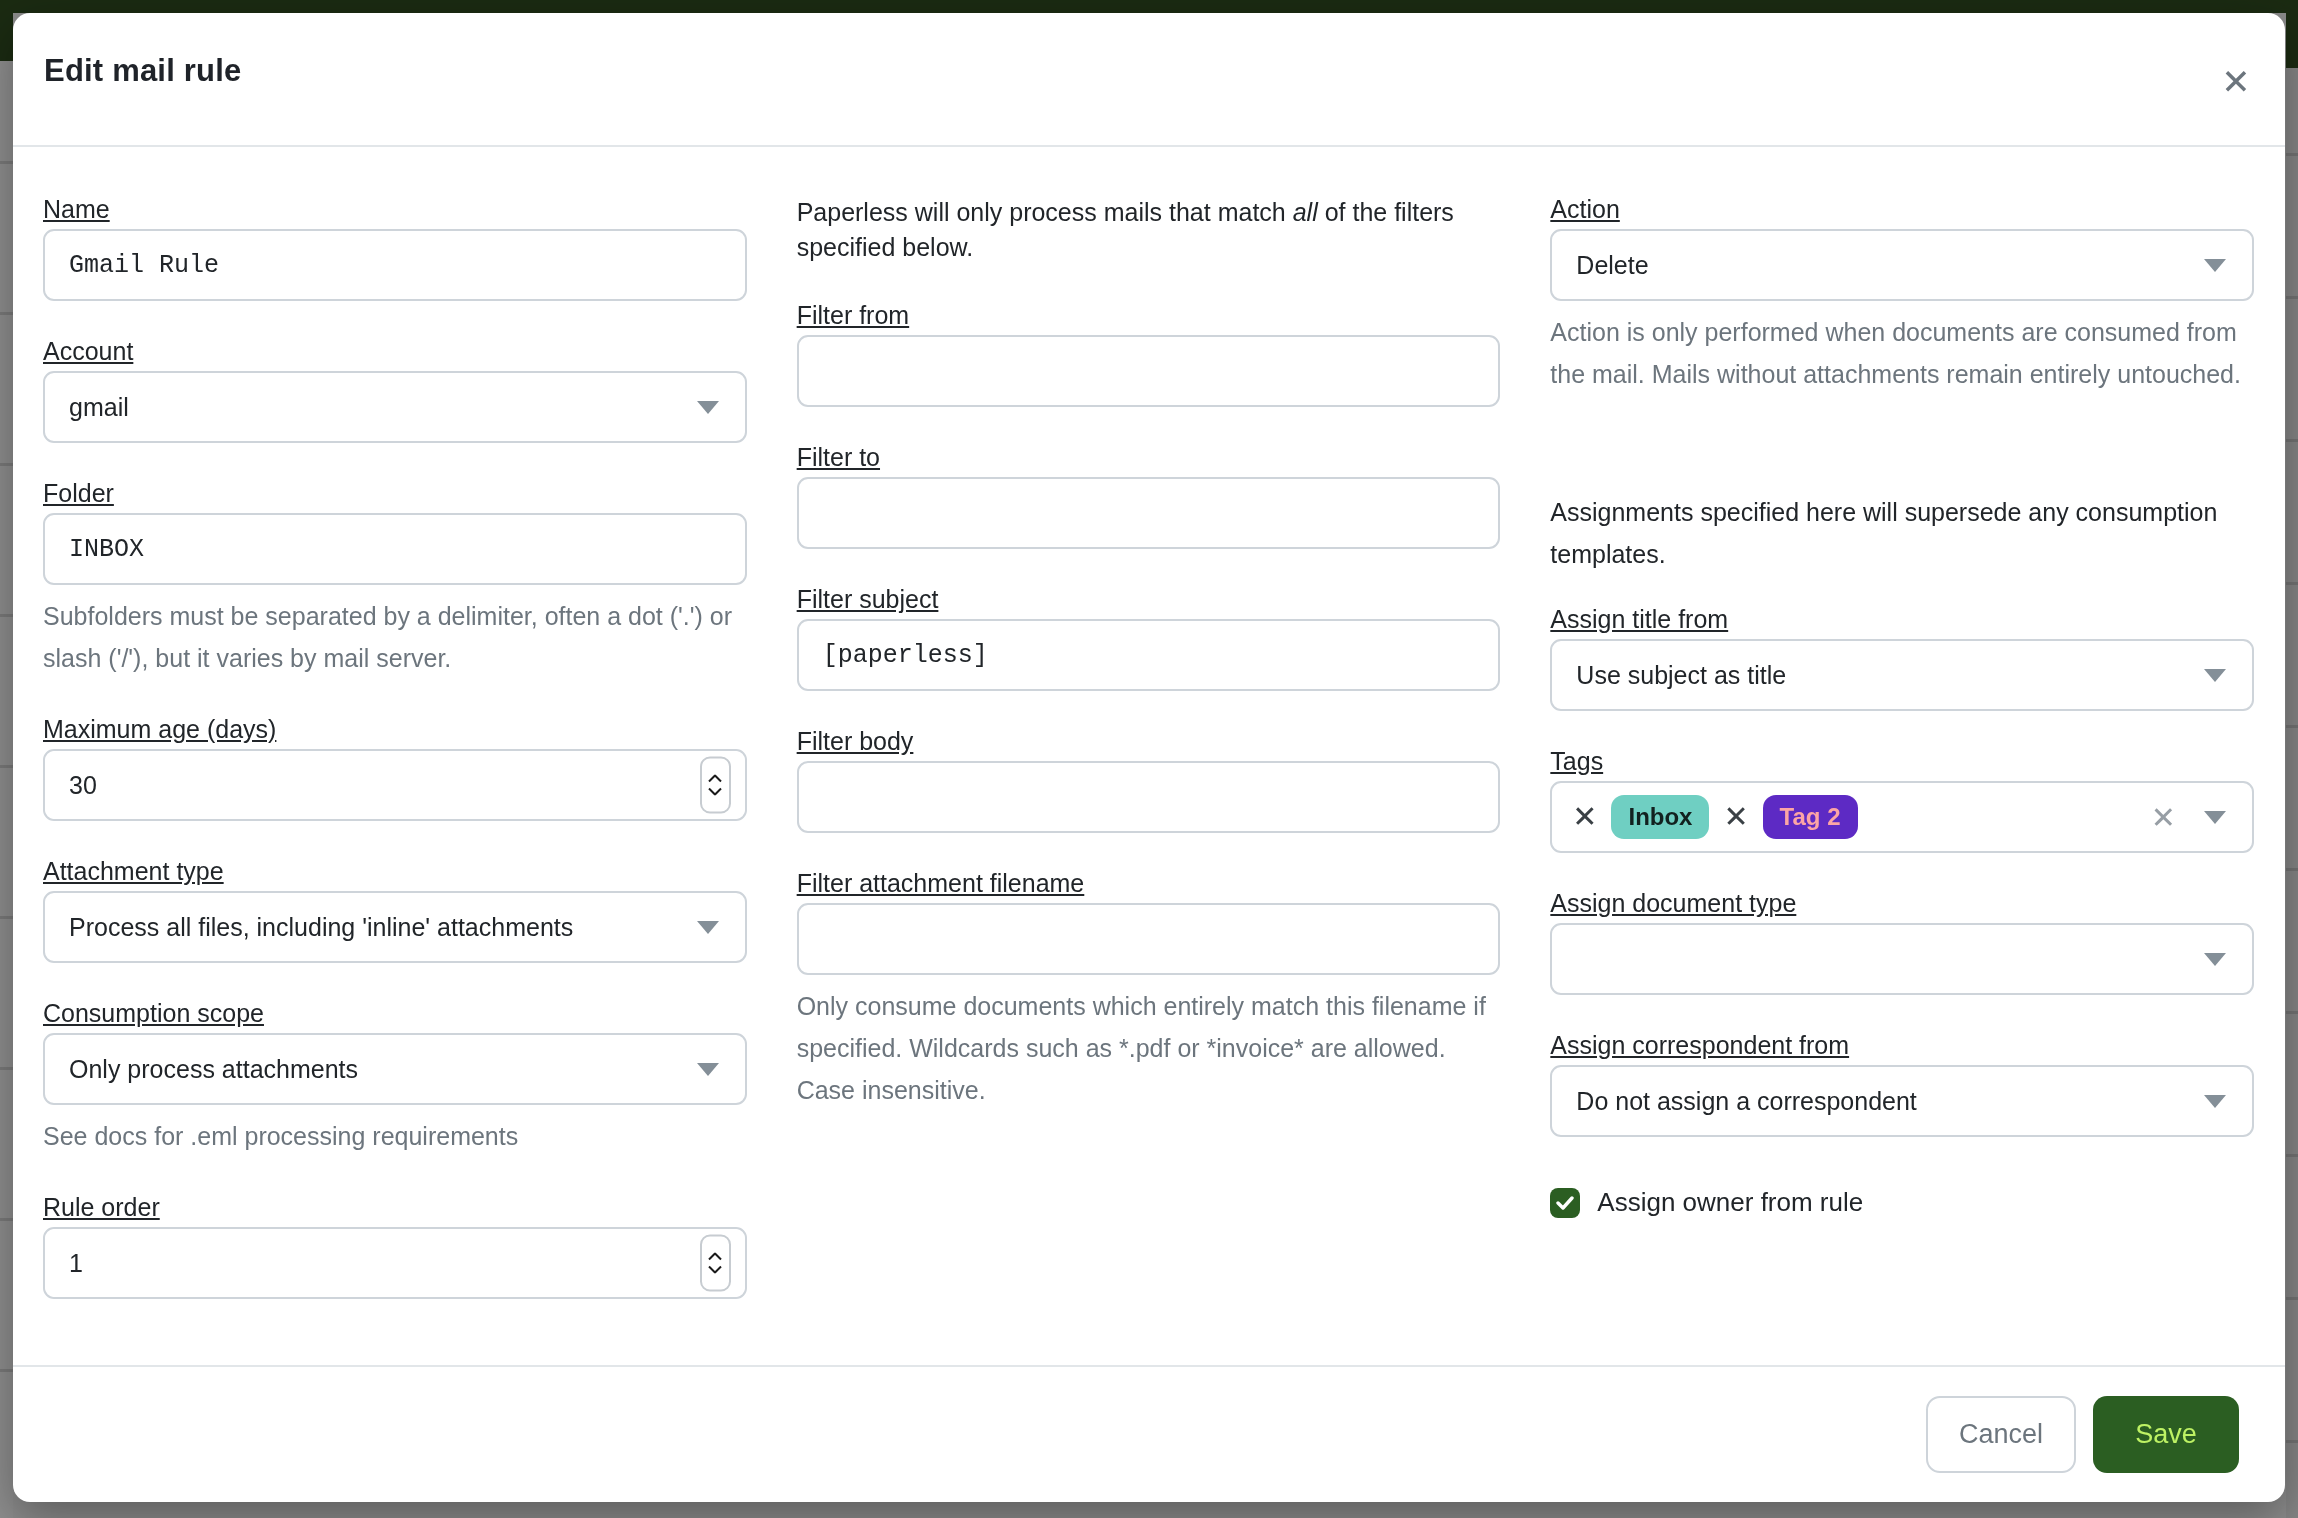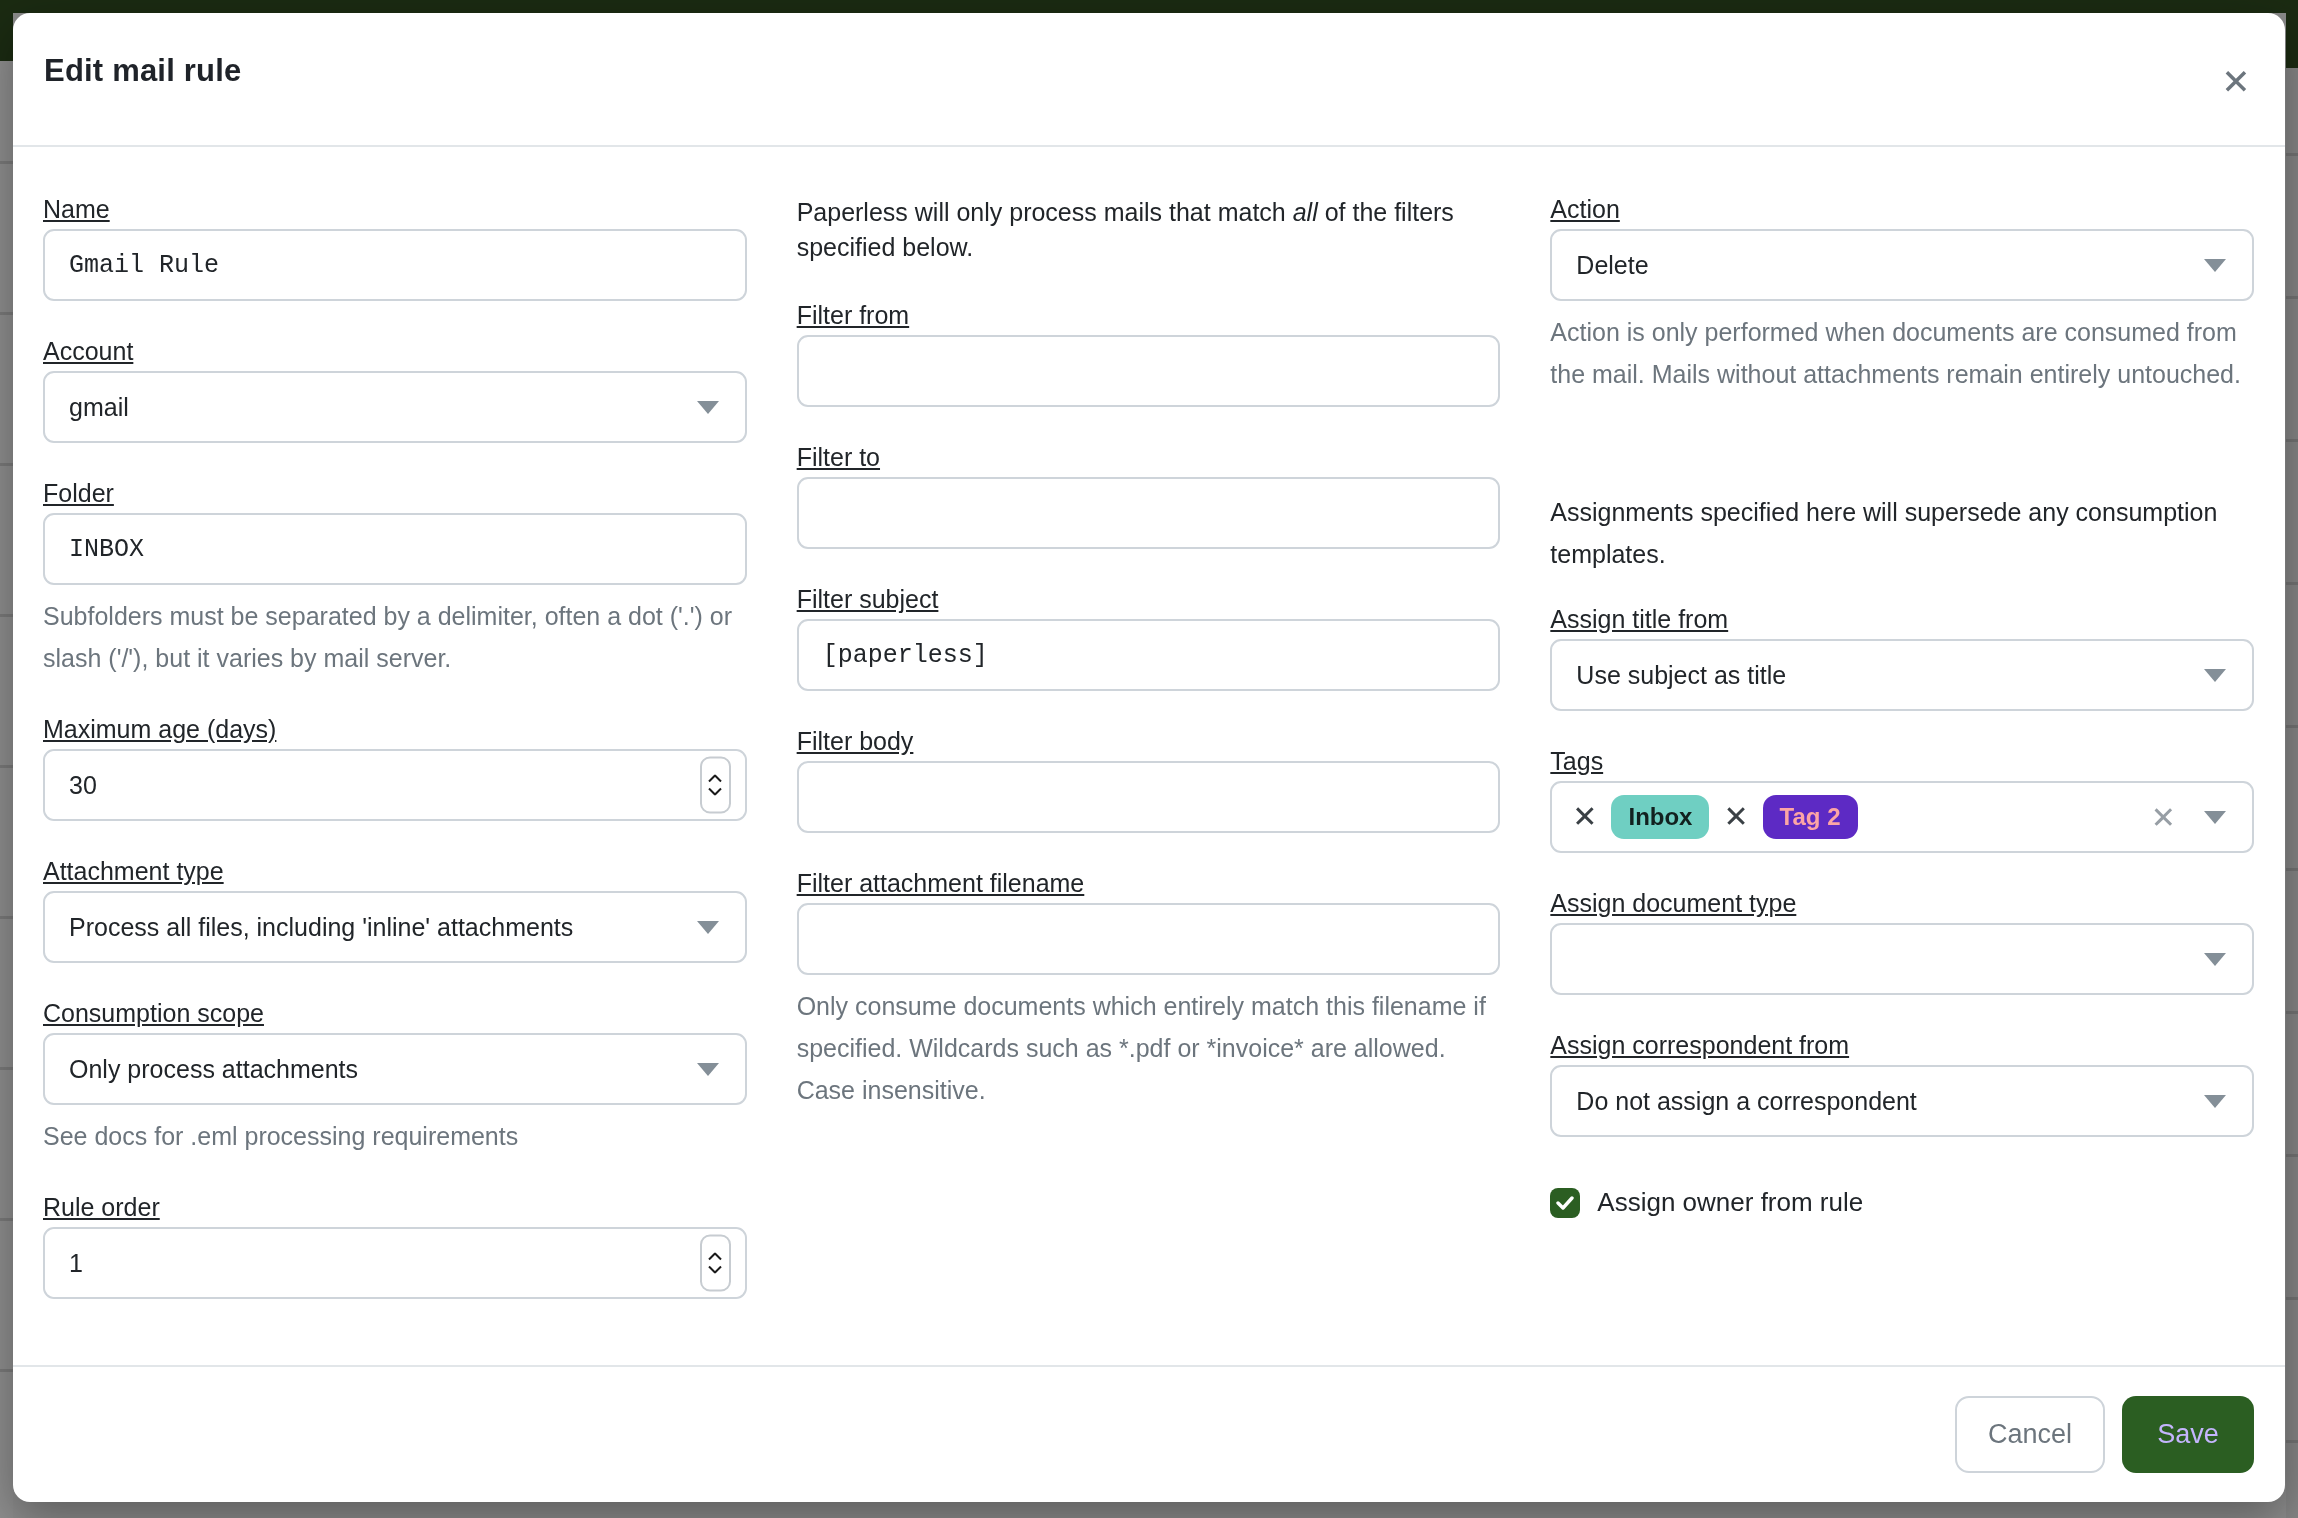--- a/index.html
+++ b/index.html
@@ -90,27 +90,27 @@
   .checkbox-row { display:flex; align-items:center; gap:17px; margin-top:50px; }
   .checkbox {
     width:30px; height:30px; border-radius:8px; background:#2b5e22;
     display:flex; align-items:center; justify-content:center; cursor:pointer; flex:0 0 auto;
   }
   .checkbox-label { font-size:26px; color:#212529; }
   
   .modal-footer {
     position:absolute; left:0; right:0; bottom:0; height:137px;
     border-top:2px solid #e2e6e9; border-radius:0 0 23px 23px; background:#fff;
-    display:flex; align-items:center; justify-content:flex-end; gap:17px; padding-right:31px;
+    display:flex; align-items:center; justify-content:flex-end; gap:17px; padding-right:46px;
   }
   .btn { height:77px; border-radius:14px; font-size:27px; cursor:pointer;
     font-family:"Liberation Sans","DejaVu Sans",sans-serif;
     display:flex; align-items:center; justify-content:center; }
   .btn-cancel { width:150px; background:#fff; border:2px solid #ced4da; color:#6c757d; }
-  .btn-save { width:132px; background:#2b5e22; border:none; color:#c4b5fd;text-align:right; }
+  .btn-save { width:146px; background:#2b5e22; border:none; color:#bef264;text-align:right; }
 </style>
 </head>
 <body>
 
 <div class="backdrop-top"></div>
 <div class="backdrop-left"></div>
 <div class="backdrop-right"></div>
 
 <div class="modal">
 

